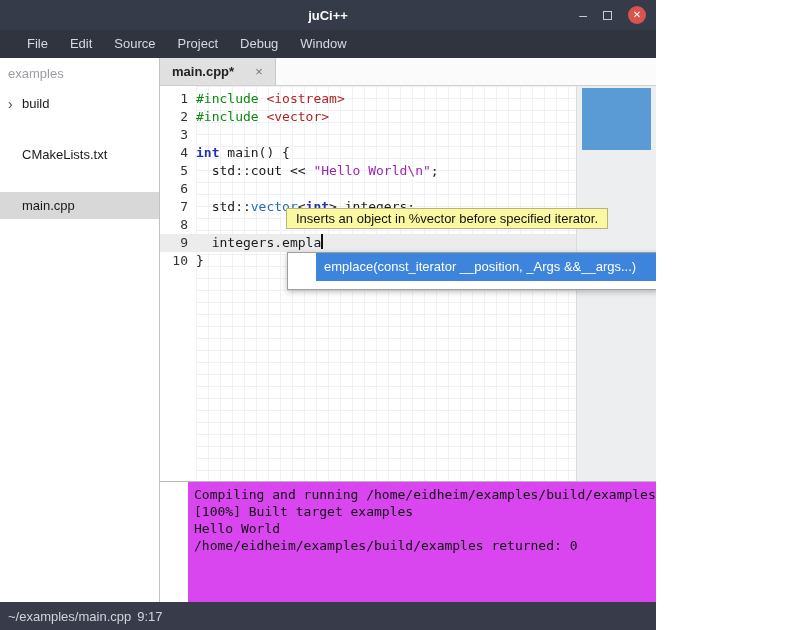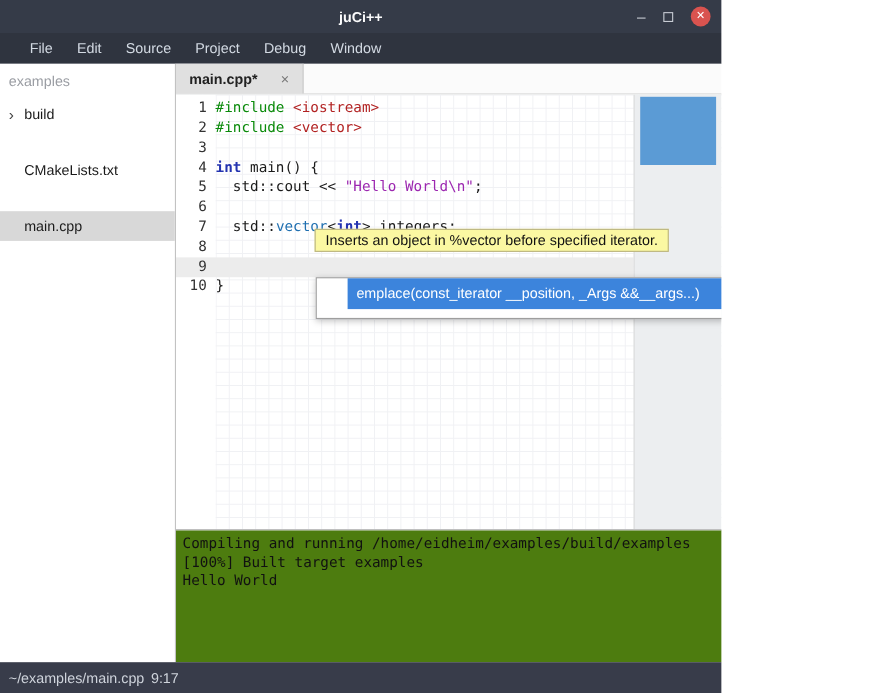--- a/index.html
+++ b/index.html
@@ -67,22 +67,22 @@
   .doc-tooltip { position: absolute; left: 126px; top: 122px; background: #fbf8a2; border: 1px solid #b8b280;
                  padding: 2px 9px; font-size: 13px; color: #111; white-space: nowrap; z-index: 5; }
 
   
   .completion { position: absolute; left: 127px; top: 166px; width: 372px; background: #fff;
                 border: 1px solid #9e9e9e; box-shadow: 0 2px 6px rgba(0,0,0,.25); z-index: 6; padding-bottom: 8px; padding-left: 28px; }
   .comp-item { height: 28px; line-height: 28px; padding: 0 8px; color: #111; font-size: 13px; white-space: nowrap; overflow: hidden; }
   .comp-item.sel { background: #3c84dc; color: #fff; }
 
   
-  .output { flex: 0 0 120px; background: #4d7c0f; font-family: "DejaVu Sans Mono", monospace; font-size: 13px;
-            padding: 4px 6px; overflow: hidden; }
+  .output { flex: 0 0 120px; background: #d946ef; font-family: "DejaVu Sans Mono", monospace; font-size: 13px;
+            padding: 4px 6px; overflow: hidden; margin-left: 28px; }
   .out-line { white-space: pre; line-height: 17px; color: #111; }
 
   
   .statusbar { flex: 0 0 28px; background: #383c4a; color: #cfd4dc; display: flex; align-items: center;
                padding: 0 8px; gap: 6px; font-size: 13px; }
 </style>
 </head>
 <body>
 
 <div class="window">
@@ -162,39 +162,41 @@
             <div class="line">
               <span class="lnum">7</span>
               <span class="lcode"><span>  std::</span><span class="type">vector</span><span>&lt;</span><span class="kw">int</span><span>&gt; integers;</span></span>
             </div>
             <div class="line">
               <span class="lnum">8</span>
               <span class="lcode"></span>
             </div>
             <div class="line current">
               <span class="lnum">9</span>
+              <span class="lcode"><span>  integers.empla</span><span class="cursor"></span></span>
             </div>
             <div class="line">
               <span class="lnum">10</span>
               <span class="lcode"><span>}</span></span>
             </div>
           </div>
         <div class="scroll-strip">
           <div class="scroll-thumb"></div>
         </div>
         <div class="doc-tooltip">Inserts an object in %vector before specified iterator.</div>
         <div class="completion">
             <div class="comp-item sel">emplace(const_iterator __position, _Args &amp;&amp;__args...)</div>
           </div>
       </div>
 
       <div class="output">
           <div class="out-line">Compiling and running /home/eidheim/examples/build/examples</div>
           <div class="out-line">[100%] Built target examples</div>
           <div class="out-line">Hello World</div>
+          <div class="out-line">/home/eidheim/examples/build/examples returned: 0</div>
         </div>
 
     </div>
   </div>
 
   <div class="statusbar">
     <span>~/examples/main.cpp</span>
     <span>9:17</span>
   </div>
 

